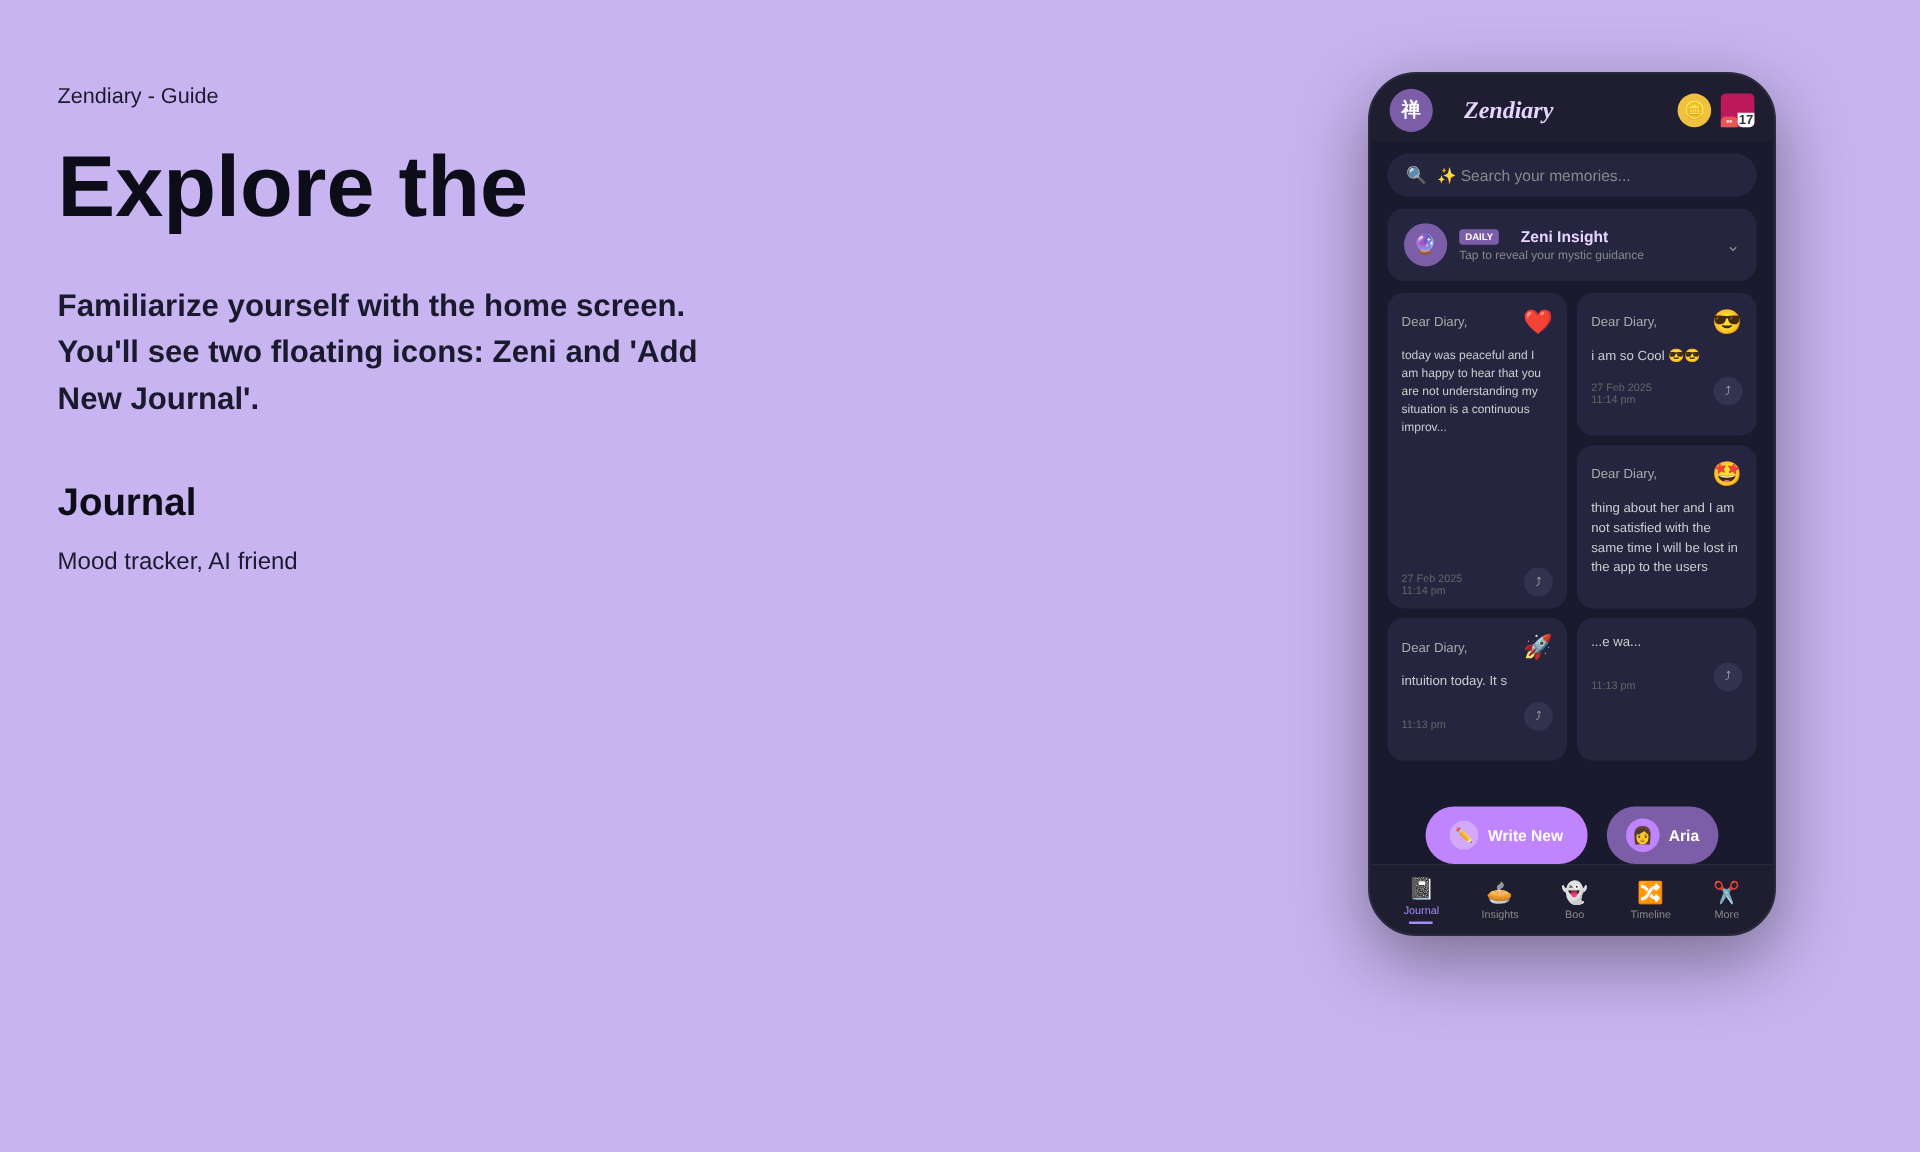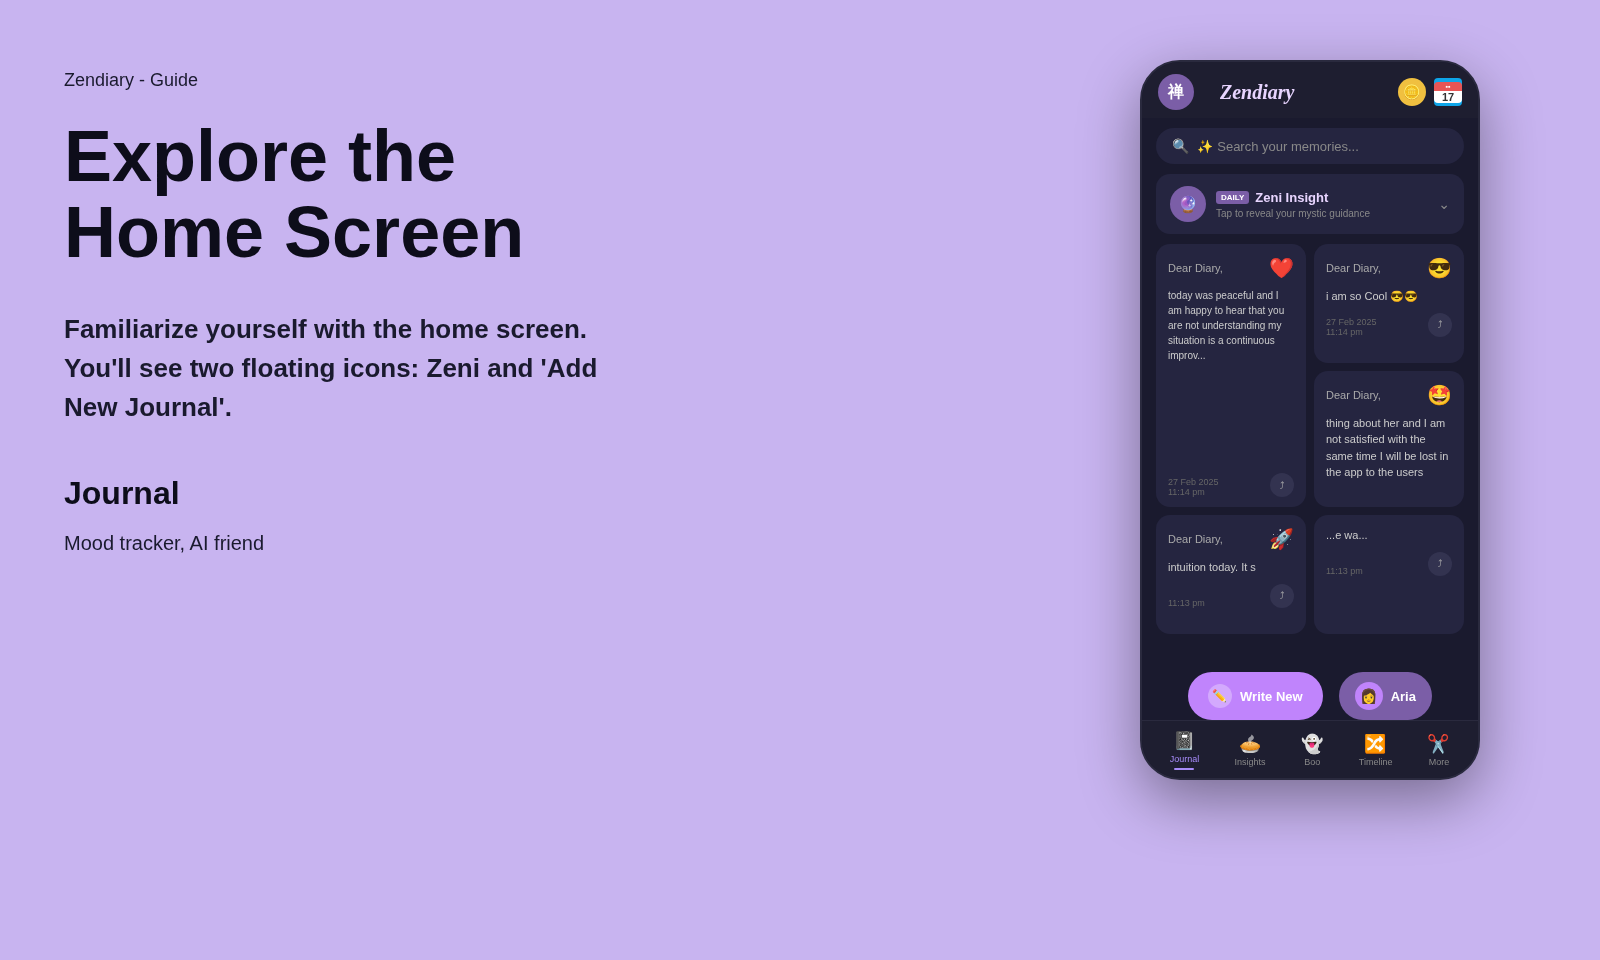--- a/index.html
+++ b/index.html
@@ -8,21 +8,21 @@
       height: 960px;
       background-color: #c8b4f0;
       font-family: 'Helvetica Neue', Arial, sans-serif;
       overflow: hidden;
       position: relative;
     }
 
     
     .left-content {
       position: absolute;
-      left: 64px;
+      left: 48px;
       top: 70px;
       width: 580px;
     }
 
     .guide-label {
       font-size: 18px;
       color: #1a1a2e;
       font-weight: 400;
       margin-bottom: 28px;
     }
@@ -116,29 +116,29 @@
       border-radius: 50%;
       display: flex;
       align-items: center;
       justify-content: center;
       font-size: 14px;
     }
 
     .calendar-icon {
       width: 28px;
       height: 28px;
-      background: #0ea5e9;
+      background: #be185d;
       border-radius: 4px;
       display: flex;
       align-items: flex-end;
       justify-content: center;
       font-size: 10px;
       color: white;
       font-weight: bold;
-      flex-direction: column;
+      flex-direction: row;
     }
 
     
     .search-bar {
       margin: 10px 14px;
       background: #252540;
       border-radius: 20px;
       padding: 10px 16px;
       display: flex;
       align-items: center;
@@ -177,21 +177,21 @@
       font-size: 16px;
     }
 
     .insight-content {
       flex: 1;
     }
 
     .insight-header {
       display: flex;
       align-items: center;
-      gap: 6px;
+      gap: 18px;
       margin-bottom: 3px;
     }
 
     .daily-badge {
       background: #7b5ea7;
       color: white;
       font-size: 8px;
       padding: 2px 5px;
       border-radius: 3px;
       font-weight: 700;
@@ -397,21 +397,20 @@
       overflow: hidden;
     }
   </style>
 </head>
 <body>
 
 <div class="left-content">
   <div class="guide-label">Zendiary - Guide</div>
   <div class="main-heading">
     <span>Explore the</span><br>
-    <span>Home Screen</span>
   </div>
   <div class="description">Familiarize yourself with the home screen. You'll see two floating icons: Zeni and 'Add New Journal'.</div>
   <div class="journal-label">Journal</div>
   <div class="journal-sub">Mood tracker, AI friend</div>
 </div>
 
 <div class="phone-container">
   <div class="phone-scroll-content">
 
     <div class="phone-header">

